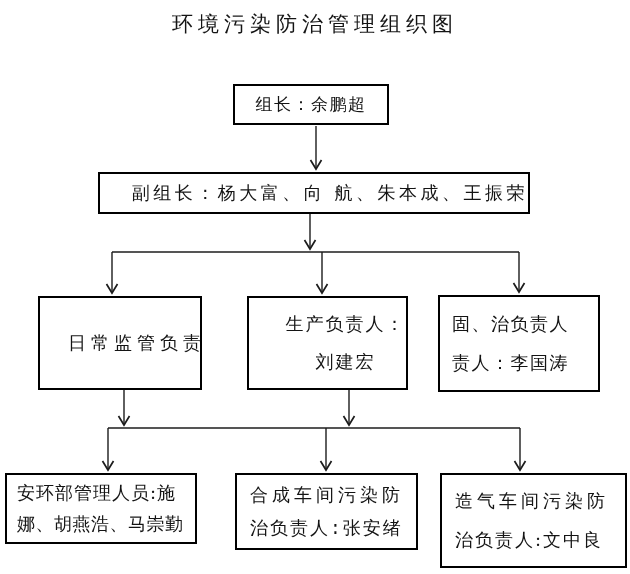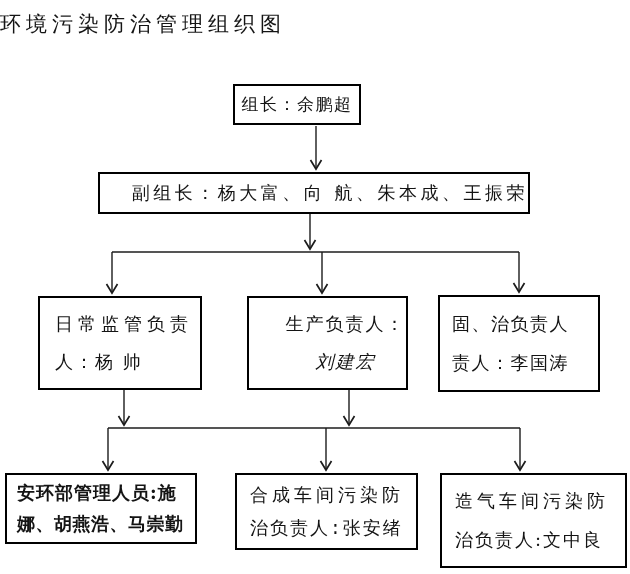--- a/index.html
+++ b/index.html
@@ -3,48 +3,48 @@
 <meta charset="utf-8">
 <style>
   html,body { margin:0; padding:0; background:#ffffff; }
   .canvas {
     position:relative; width:630px; height:574px; background:#ffffff;
     font-family:"DejaVu Serif","Liberation Serif",serif; color:#111;
     overflow:hidden;
   }
   .title {
     position:absolute; left:0; right:0; top:10px;
-    font-size:21px; letter-spacing:5px; color:#141414;
+    text-align:center; font-size:21px; letter-spacing:5px; color:#141414;
     white-space:nowrap;
   }
   .connectors { position:absolute; left:0; top:0; pointer-events:none; }
   .node {
     position:absolute; box-sizing:border-box; background:#fff;
     border:2px solid #000; font-size:18px; color:#141414;
   }
   .single { display:flex; align-items:center; justify-content:center; white-space:nowrap; }
   .double { display:flex; flex-direction:column; justify-content:space-evenly;padding-left:36px; }
   .nline { white-space:nowrap; }
 
-  .n-leader { left:233px; top:84px;  width:128px; height:41px; font-size:17px; letter-spacing:1.5px;justify-content:center; }
+  .n-leader { left:233px; top:84px;  width:156px; height:41px; font-size:17px; letter-spacing:1.5px;justify-content:center; }
   .n-deputy { left:98px;  top:172px; width:432px; height:42px; letter-spacing:3.5px;justify-content:flex-end; }
 
-  .n-daily      { left:38px;  top:296px; width:164px; height:94px; padding-left:15px; }
+  .n-daily      { left:38px;  top:296px; width:164px; height:94px; padding-left:28px; }
   .n-daily .l1  { letter-spacing:5px; }
   .n-daily .l2  { letter-spacing:2px; }
 
   .n-production { left:247px; top:296px; width:161px; height:94px; text-align:center; }
   .n-production .l1 { letter-spacing:2px; }
-  .n-production .l2 { letter-spacing:2px;font-style:italic; }
+  .n-production .l2 { letter-spacing:2px; }
 
   .n-waste      { left:438px; top:295px; width:162px; height:97px; padding-left:12px; }
   .n-waste .l1  { letter-spacing:1.5px; }
   .n-waste .l2  { letter-spacing:1.5px; }
 
-  .n-admin      { left:5px;   top:473px; width:192px; height:71px; padding-left:10px;font-weight:bold; }
+  .n-admin      { left:5px;   top:473px; width:192px; height:71px; padding-left:10px; }
   .n-admin .l1  { letter-spacing:1px; }
   .n-admin .l2  { letter-spacing:0.5px; }
 
   .n-synthesis  { left:235px; top:473px; width:183px; height:77px; padding-left:13px; }
   .n-synthesis .l1 { letter-spacing:4px; }
   .n-synthesis .l2 { letter-spacing:2px;font-family:Liberation Mono, monospace; }
 
   .n-gasification { left:440px; top:473px; width:187px; height:95px; padding-left:13px; }
   .n-gasification .l1 { letter-spacing:4px; }
   .n-gasification .l2 { letter-spacing:2px; }
@@ -81,21 +81,20 @@
   <div class="node single n-leader">
     <span class="nline l1">组长：余鹏超</span>
   </div>
 
   <div class="node single n-deputy">
     <span class="nline l1">副组长：杨大富、向 航、朱本成、王振荣</span>
   </div>
 
   <div class="node double n-daily">
     <div class="nline l1">日常监管负责</div>
-    <div class="nline l2">人：杨 帅</div>
   </div>
 
   <div class="node double n-production">
     <div class="nline l1">生产负责人：</div>
     <div class="nline l2">刘建宏</div>
   </div>
 
   <div class="node double n-waste">
     <div class="nline l1">固、治负责人</div>
     <div class="nline l2">责人：李国涛</div>

